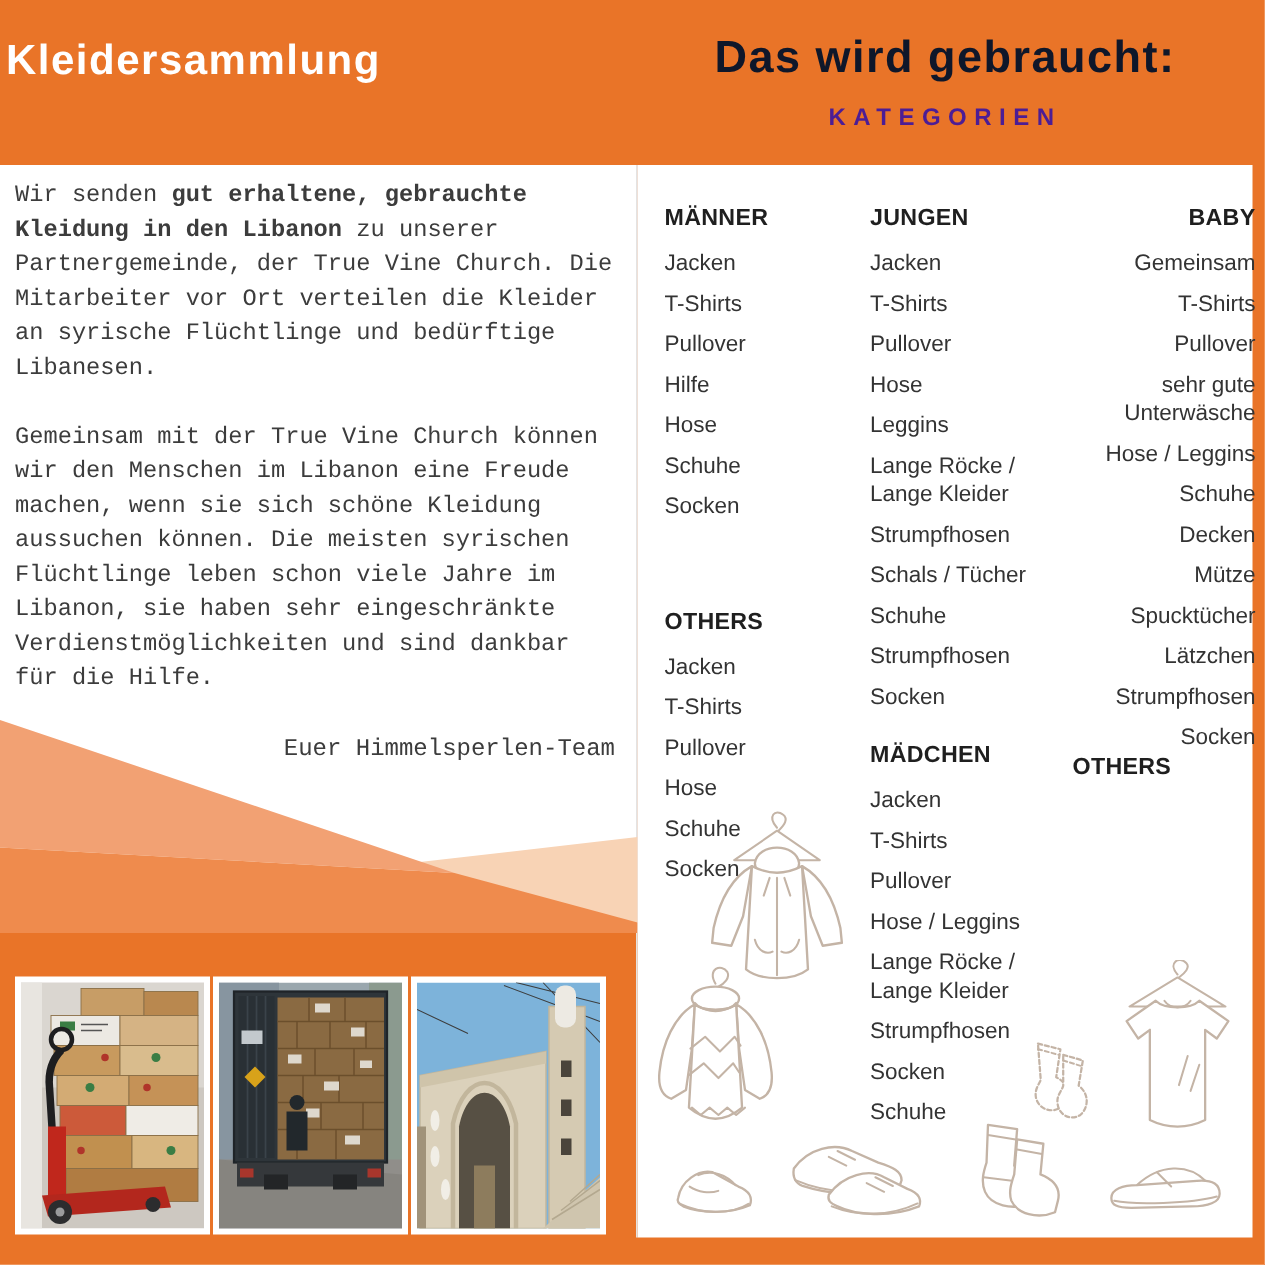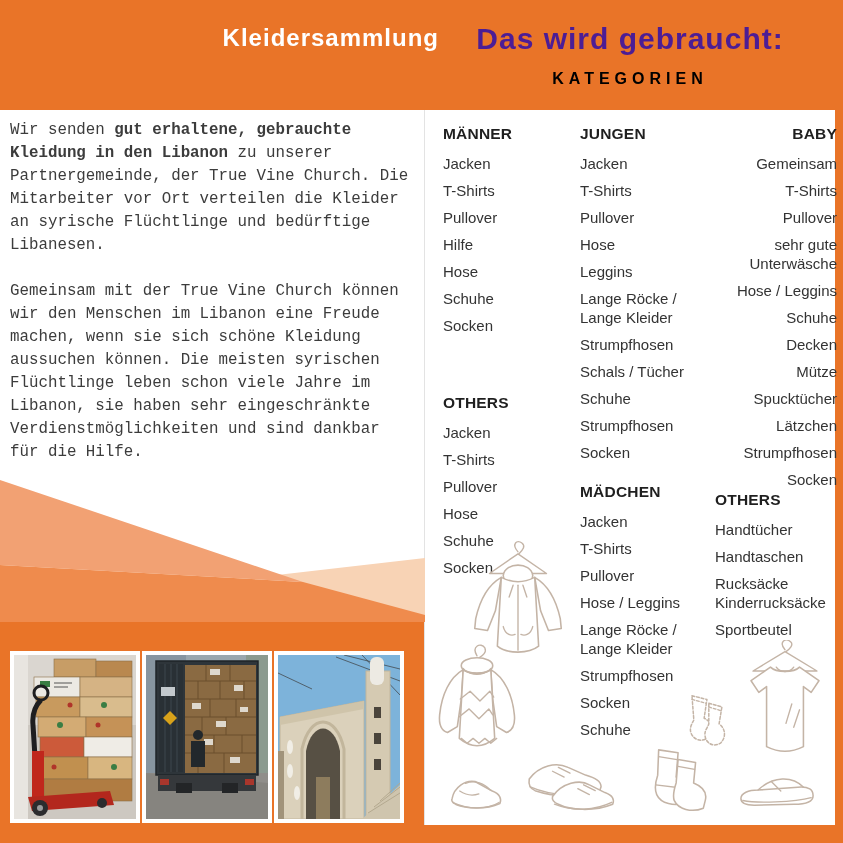--- a/index.html
+++ b/index.html
@@ -7,45 +7,45 @@
     position:relative;width:843px;height:843px;overflow:hidden;
     background:#E97428;
     font-family:"Liberation Sans",sans-serif;
   }
   
   .panel-left{position:absolute;left:0;top:110px;width:425px;height:512px;background:#ffffff;}
   .panel-right{position:absolute;left:425px;top:110px;width:410px;height:715px;background:#ffffff;}
   .divider{position:absolute;left:424px;top:110px;width:1px;height:715px;background:#e3e3e3;}
 
   
-  .title-left{position:absolute;left:14px;top:24px;width:425px;margin:0;text-align:right;
-    color:#fff;font-size:24px;font-weight:bold;letter-spacing:1px;}
+  .title-left{position:absolute;left:4px;top:24px;width:425px;margin:0;text-align:left;
+    color:#fff;font-size:28px;font-weight:bold;letter-spacing:1px;}
   .title-right{position:absolute;left:425px;top:22px;width:410px;margin:0;text-align:center;
-    color:#4c1d95;font-size:30px;font-weight:bold;letter-spacing:1px;}
+    color:#0f172a;font-size:30px;font-weight:bold;letter-spacing:1px;}
   .subtitle-right{position:absolute;left:425px;top:70px;width:410px;text-align:center;
-    color:#000000;font-size:16px;font-weight:bold;letter-spacing:5px;}
+    color:#4c1d95;font-size:16px;font-weight:bold;letter-spacing:5px;}
 
   
   .intro{position:absolute;left:10px;top:119px;width:400px;color:#3c3c3c;
     font-size:15.8px;line-height:23px;}
   .intro p{margin:0 0 23px 0;font-family:Liberation Mono, monospace;}
   .intro .quote{font-style:italic;text-align:right;margin:18px 0 0 0;}
   .intro .signoff{text-align:right;margin:24px 0 0 0;font-size:16px;}
 
   
   .tri-svg{position:absolute;left:0;top:460px;width:425px;height:162px;display:block;}
 
   
   .photo{position:absolute;top:651px;width:130px;height:172px;background:#fff;
     box-sizing:border-box;padding:4px;}
   .photo svg{display:block;width:100%;height:100%;}
   #photo-1{left:10px;} #photo-2{left:142px;} #photo-3{left:274px;}
 
   
-  .col{position:absolute;color:#333;font-size:15px;}
+  .col{position:absolute;color:#333;font-size:15px;margin-top:12px;}
   .col h3{margin:0 0 11px 0;font-size:15.5px;font-weight:bold;color:#1f1f1f;letter-spacing:.2px;}
   .col .item{margin:0 0 8px 0;line-height:19px;white-space:pre-line;}
   #col-maenner{left:443px;top:125px;width:128px;}
   #col-frauen{left:580px;top:125px;width:138px;}
   #col-baby{left:715px;top:125px;width:122px;text-align:right;}
   #col-jungen{left:443px;top:394px;width:128px;}
   #col-maedchen{left:580px;top:483px;width:138px;}
   #col-others{left:715px;top:491px;width:124px;}
 
   
@@ -71,20 +71,21 @@
   <div class="panel-right"></div>
   <div class="divider"></div>
 
   <h1 class="title-left">Kleidersammlung</h1>
   <h1 class="title-right">Das wird gebraucht:</h1>
   <div class="subtitle-right">KATEGORIEN</div>
 
   <div class="intro">
     <p><span>Wir senden </span><b>gut erhaltene, gebrauchte Kleidung in den Libanon</b><span> zu unserer Partnergemeinde, der True Vine Church. Die Mitarbeiter vor Ort verteilen die Kleider an syrische Flüchtlinge und bedürftige Libanesen.</span></p>
     <p>Gemeinsam mit der True Vine Church können wir den Menschen im Libanon eine Freude machen, wenn sie sich schöne Kleidung aussuchen können. Die meisten syrischen Flüchtlinge leben schon viele Jahre im Libanon, sie haben sehr eingeschränkte Verdienstmöglichkeiten und sind dankbar für die Hilfe.</p>
+    <p class="signoff">Euer Himmelsperlen-Team</p>
   </div>
 
   <svg class="tri-svg" viewBox="0 0 425 162" preserveAspectRatio="none">
     <polygon points="277,115 425,98 425,160" fill="#F8D3B5"></polygon>
     <polygon points="0,20 303,122 0,105" fill="#F2A173"></polygon>
     <polygon points="0,105 303,122 425,155 425,162 0,162" fill="#EF8B4D"></polygon>
   </svg>
 
   <div class="photo" id="photo-1">
     <svg viewBox="0 0 122 164" preserveAspectRatio="none">
@@ -264,27 +265,20 @@
         <div class="item">Hose / Leggins</div>
         <div class="item">Lange Röcke /
 Lange Kleider</div>
         <div class="item">Strumpfhosen</div>
         <div class="item">Socken</div>
         <div class="item">Schuhe</div>
       </div>
   </div>
   <div class="col" id="col-others">
     <h3>OTHERS</h3>
-    <div>
-        <div class="item">Handtücher</div>
-        <div class="item">Handtaschen</div>
-        <div class="item">Rucksäcke
-Kinderrucksäcke</div>
-        <div class="item">Sportbeutel</div>
-      </div>
   </div>
 
   <div class="sketch" id="sk-jacket">
     <svg viewBox="0 0 118 124">
       <path class="skn" d="M59 12 C52 4 58 -1 63 3 C67 6 64 10 60 14"></path>
       <path class="skn" d="M59 14 L30 34 L88 34 Z"></path>
       <path class="sk" d="M44 36 C46 22 72 22 74 36 C74 42 66 46 59 46 C52 46 44 42 44 36 Z"></path>
       <path class="sk" d="M42 38 C28 46 20 62 16 80 L15 90 L28 92 L36 72 Z"></path>
       <path class="sk" d="M76 38 C90 46 98 62 102 80 L103 90 L90 92 L82 72 Z"></path>
       <path class="sk" d="M42 38 L38 108 C48 116 70 116 80 108 L76 38 C64 44 54 44 42 38 Z"></path>

